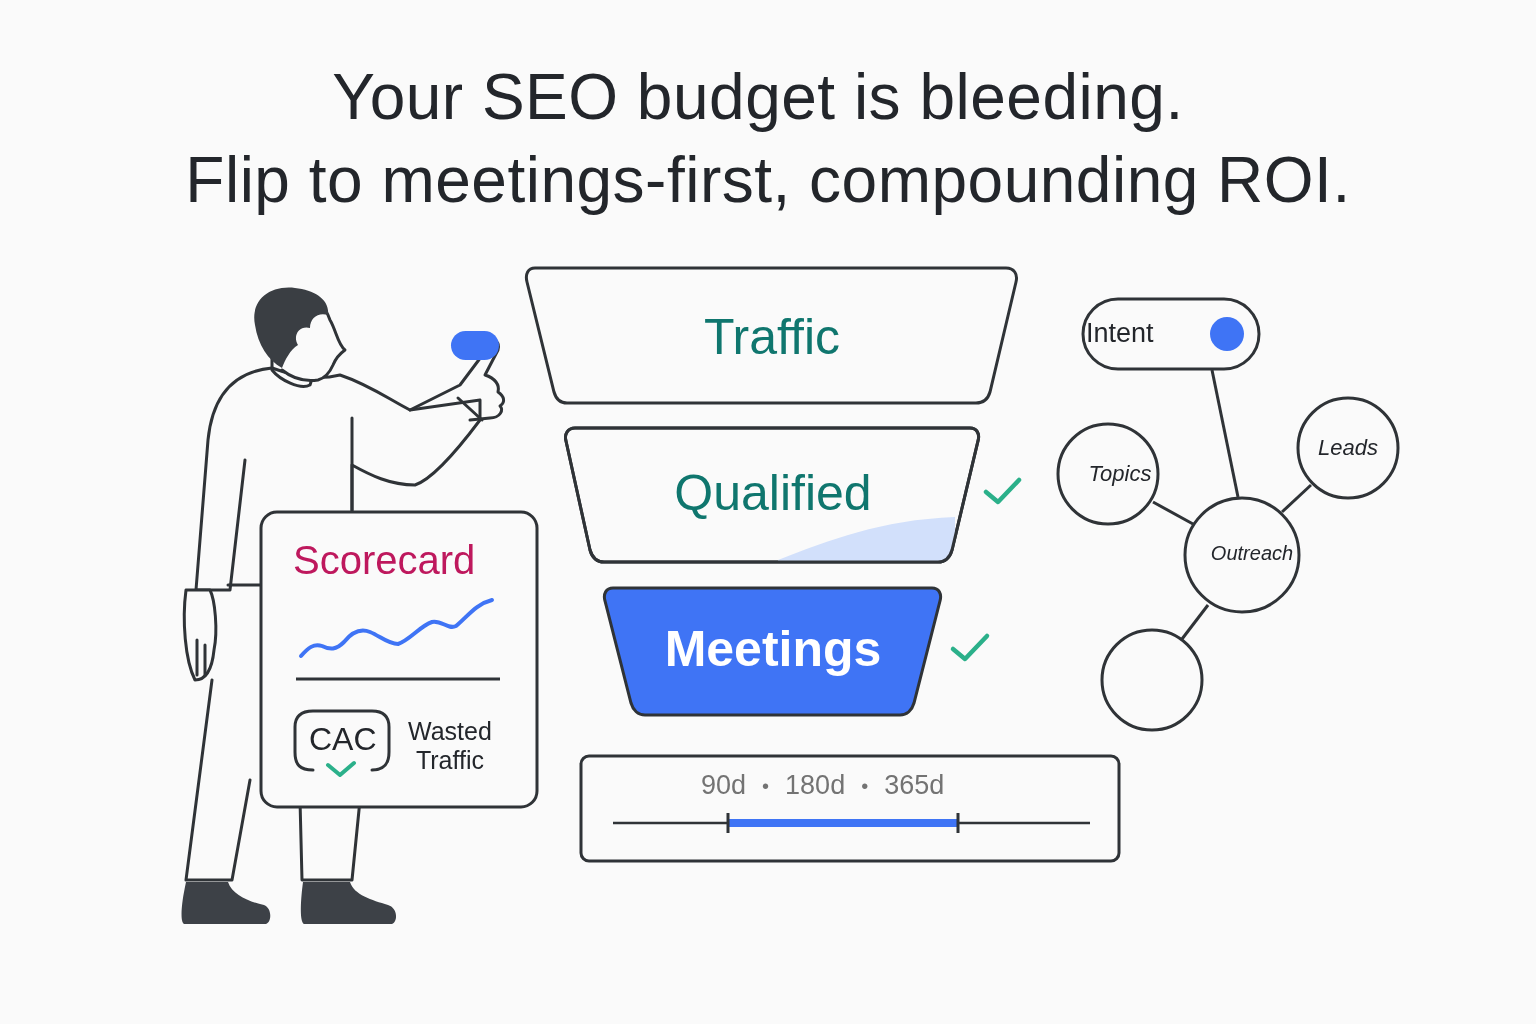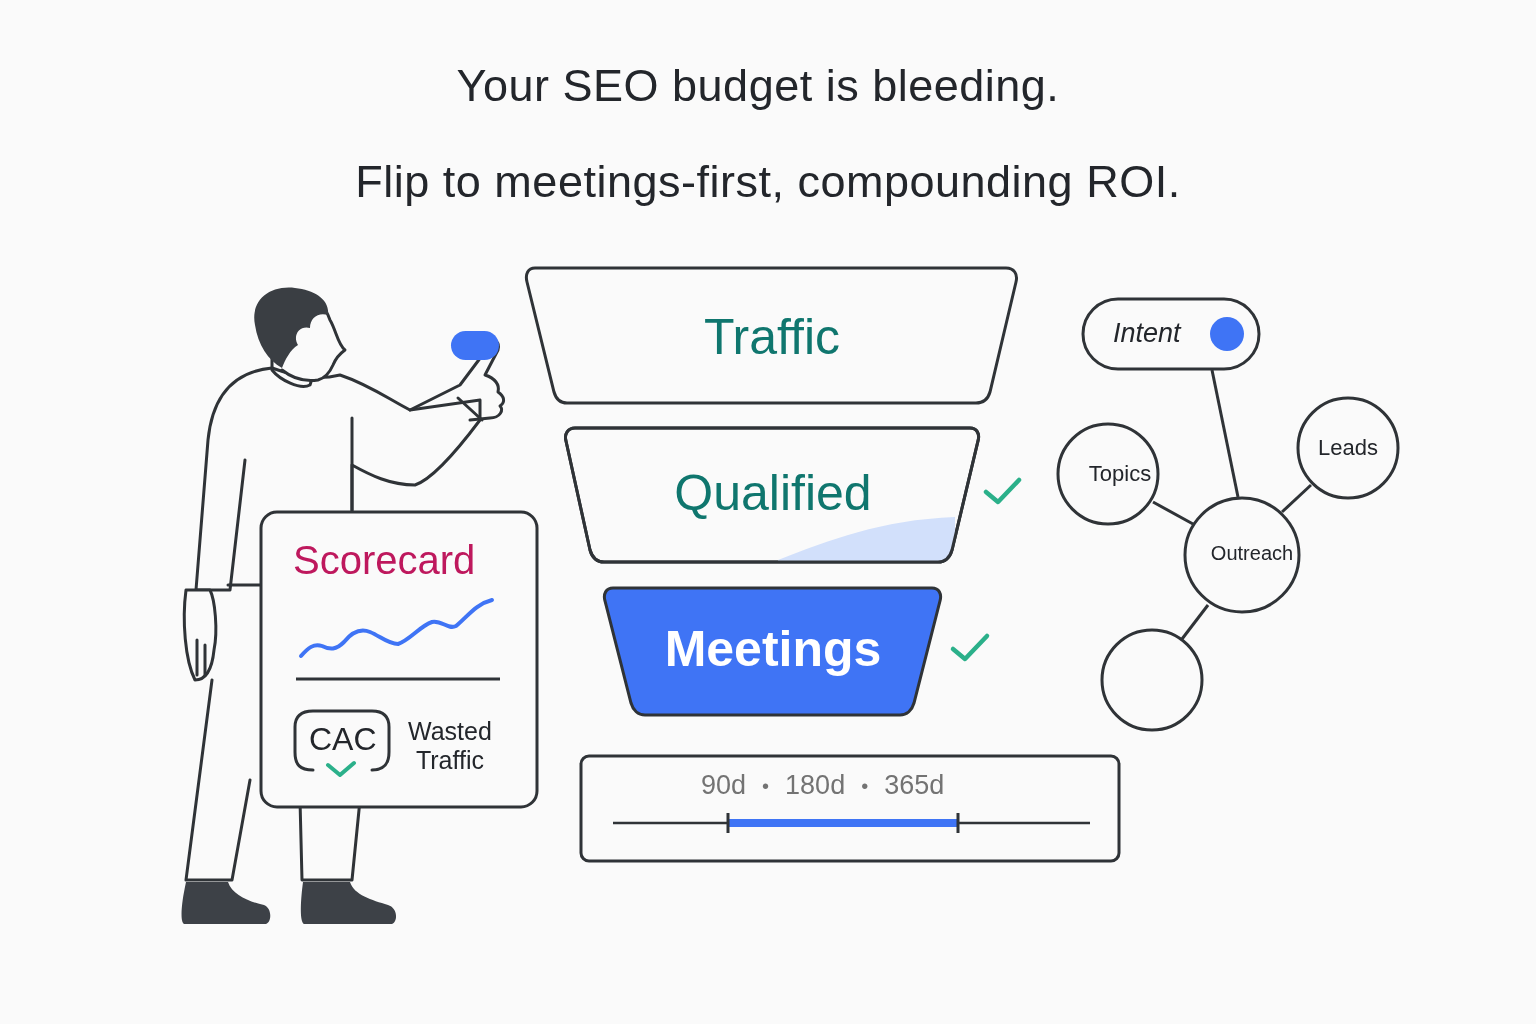--- a/index.html
+++ b/index.html
@@ -1,34 +1,34 @@
 <!DOCTYPE html>
 <html><head>
 <meta charset="utf-8">
 <style>
   html, body { margin: 0; padding: 0; }
   body {
     width: 1536px; height: 1024px; background: #fafafa;
     font-family: "Liberation Sans", "DejaVu Sans", sans-serif;
     color: #23262b; position: relative; overflow: hidden;
   }
-  .headline { position: absolute; left: 0; width: 1536px; text-align: center; font-size: 45px; font-weight: 400; letter-spacing: 0.5px; color: #23262b; }
+  .headline { position: absolute; left: 0; width: 1536px; text-align: center; font-size: 64px; font-weight: 400; letter-spacing: 0.5px; color: #23262b; }
   .h1 { top: 60px; padding-right: 20px; box-sizing: border-box; }
-  .h2 { top: 156px; }
+  .h2 { top: 143px; }
   svg.stage { position: absolute; left: 0; top: 0; }
   .lbl { position: absolute; white-space: nowrap; }
   .funnel-label { font-size: 50px; color: #0f766e; text-align: center; }
   .meet-label { color: #ffffff; font-weight: 700; }
   .score-title { font-size: 40px; color: #be185d; }
   .cac { font-size: 32px; color: #23262b; }
   .wasted { font-size: 25px; line-height: 29px; color: #23262b; text-align: center; }
   .range-labels { font-size: 27px; color: #737373; }
   .range-labels .dot { margin: 0 16px; font-size: 20px; vertical-align: middle; }
   .node-lbl { font-size: 27px; color: #23262b; text-align: center; }
-  .node-sm { font-size: 22px; }
+  .node-sm { font-size: 22px; font-style: italic; }
 </style>
 </head>
 <body>
 
 <div class="headline h1">Your SEO budget is bleeding.</div>
 <div class="headline h2">Flip to meetings-first, compounding ROI.</div>
 
 <svg class="stage" width="1536" height="1024" viewBox="0 0 1536 1024">
 
   <g fill="none" stroke="#2f3337" stroke-width="3" stroke-linejoin="round" stroke-linecap="round">
@@ -106,16 +106,16 @@
 <div class="lbl cac" style="left:309px; top:721px;">CAC</div>
 <div class="lbl wasted" style="left:408px; top:717px;">
   <div>Wasted</div>
   <div>Traffic</div>
 </div>
 
 <div class="lbl range-labels" style="left:701px; top:770px;">
   <span>90d</span><span class="dot">•</span><span>180d</span><span class="dot">•</span><span>365d</span>
 </div>
 
-<div class="lbl node-lbl" style="left:1113px; top:318px;font-style:italic;">Intent</div>
+<div class="lbl node-lbl" style="left:1086px; top:318px;">Intent</div>
 <div class="lbl node-lbl node-sm" style="left:1058px; width:124px; top:461px;">Topics</div>
 <div class="lbl node-lbl node-sm" style="left:1298px; width:100px; top:435px;">Leads</div>
 <div class="lbl node-lbl node-sm" style="left:1185px; width:134px; top:542px; font-size:20px;">Outreach</div>
 
 </body></html>

